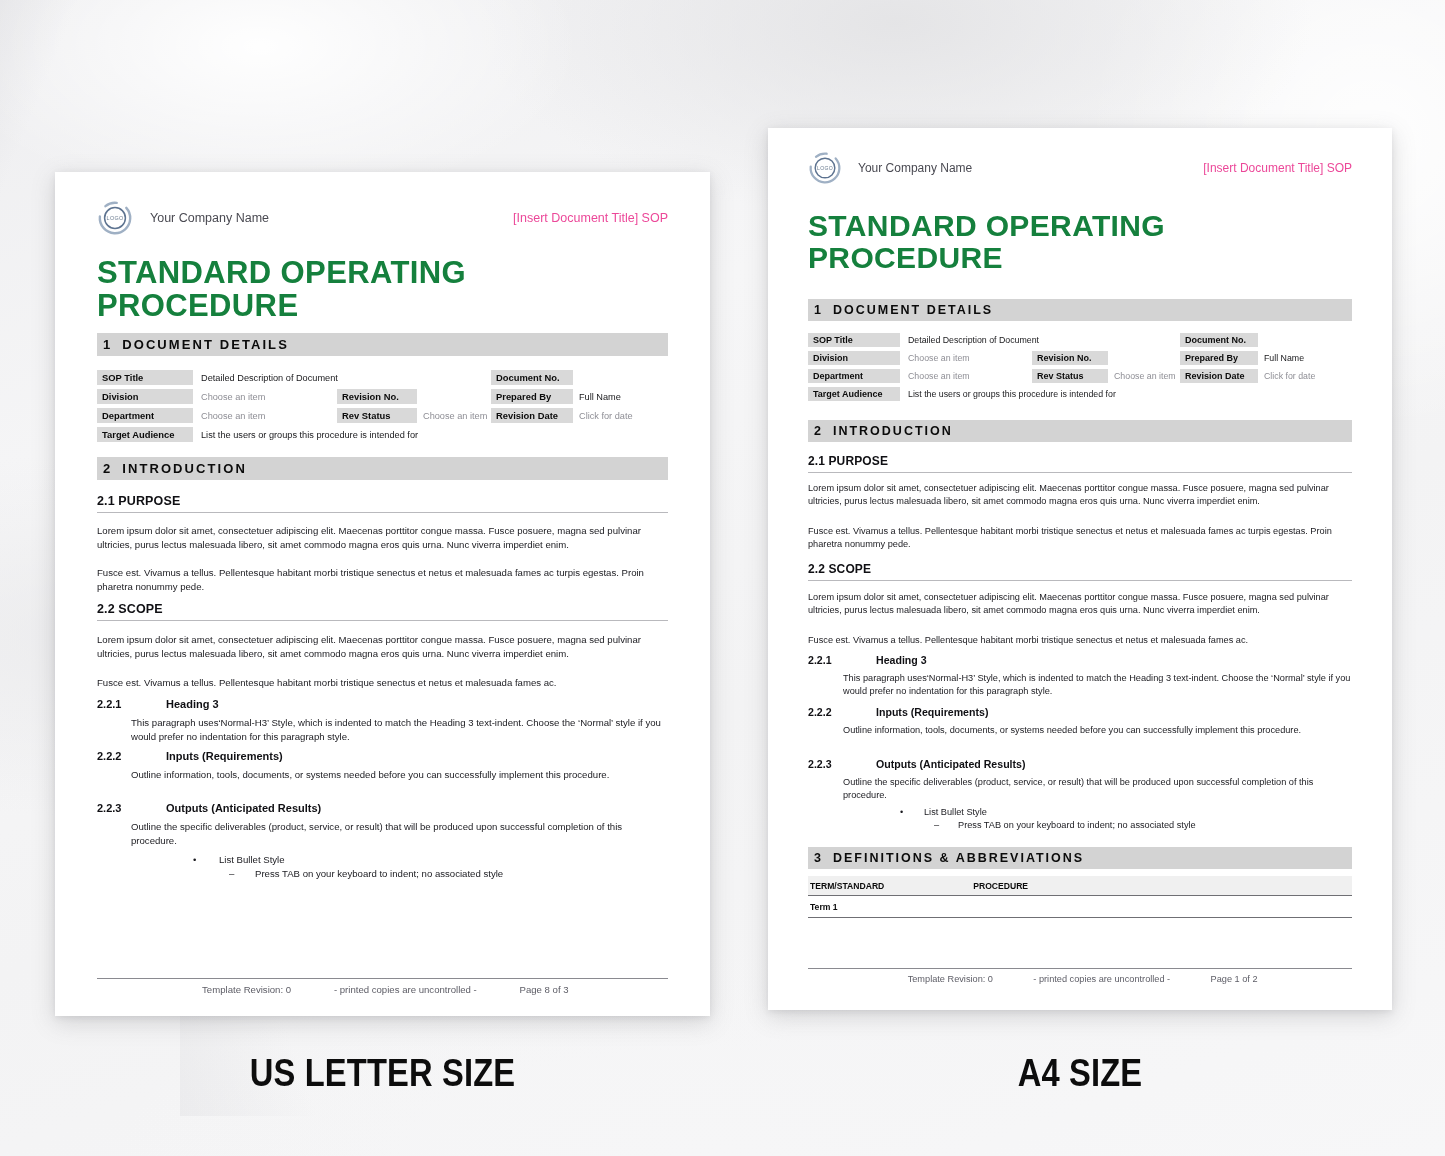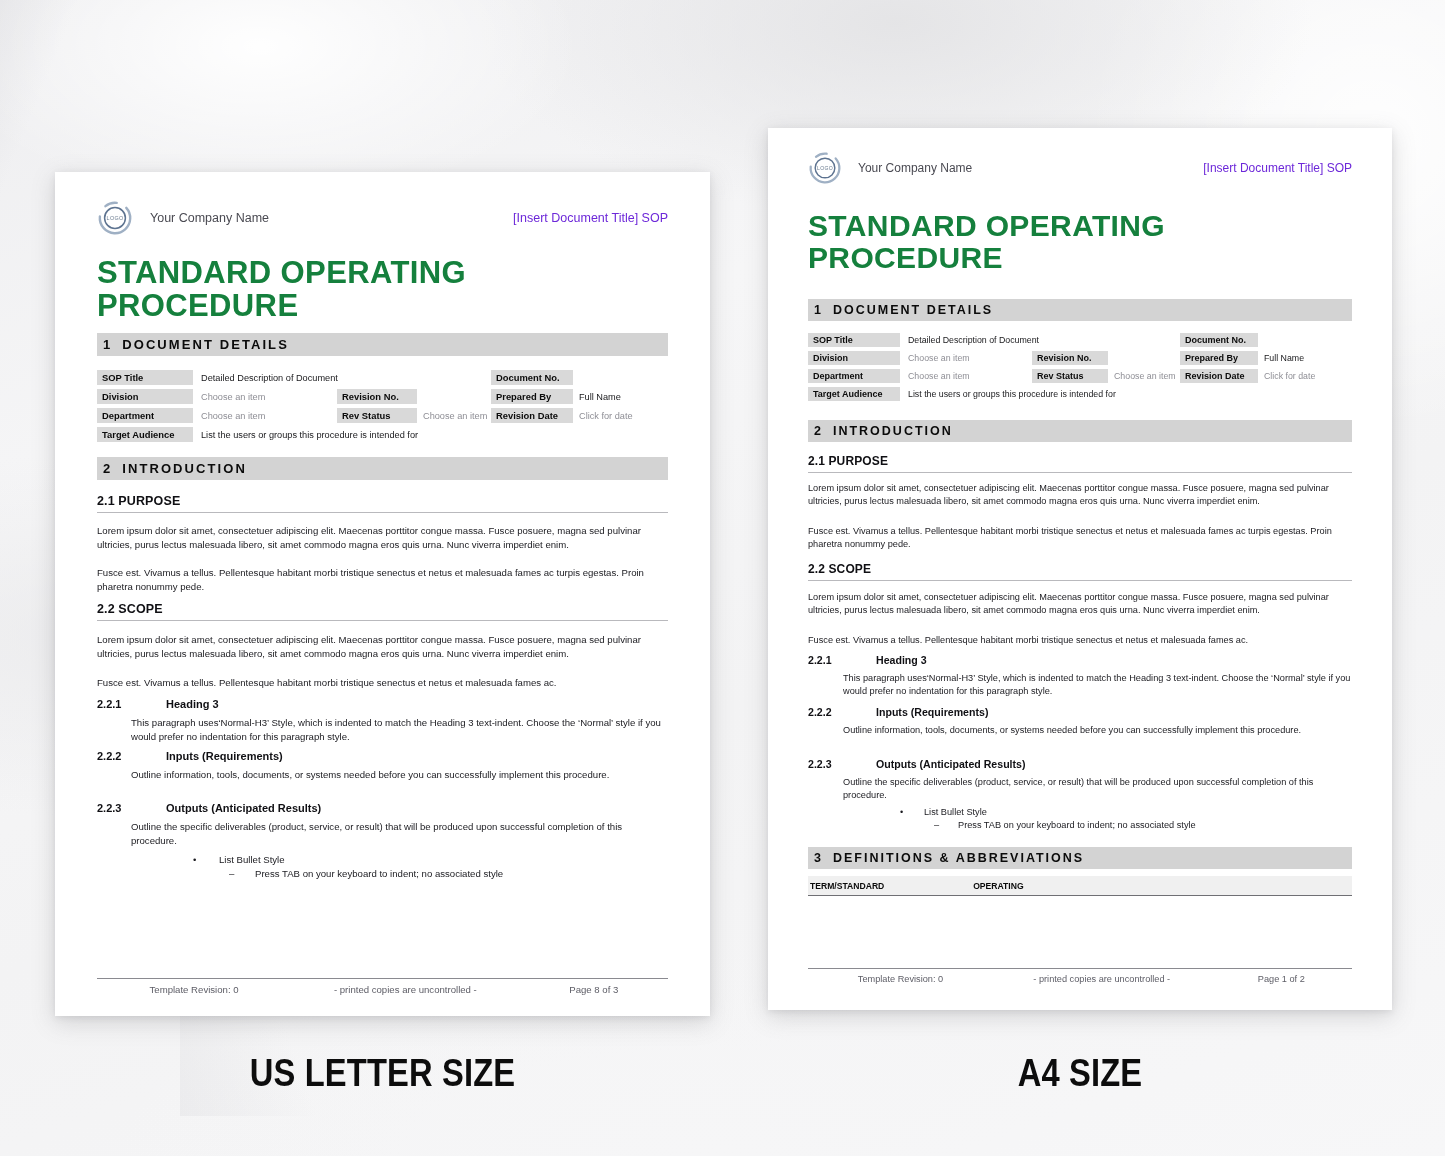--- a/index.html
+++ b/index.html
@@ -71,21 +71,21 @@
   .logo-mark {
     position: relative;
     flex: 0 0 auto;
   }
   .logo-mark svg { display: block; }
   .company-name {
     color: #4a4a52;
     white-space: nowrap;
   }
   .doc-title-right {
-    color: #6d28d9;
+    color: #ec4899;
     white-space: nowrap;
   }
 
   
   .big-title {
     font-weight: 700;
     color: #15803d;
     letter-spacing: 0.012em;
     line-height: 1.08;
     text-transform: uppercase;
@@ -188,23 +188,23 @@
   }
 
   
   .doc-footer {
     position: absolute;
     display: flex;
     align-items: flex-start;
     border-top: 1.5px solid #8a8a90;
     color: #5d5d66;
   }
-  .foot-left   { flex: 0 0 34%; text-align: center; }
+  .foot-left   { flex: 0 0 34%; text-align: right; }
   .foot-center { flex: 1 1 auto; text-align: center; }
-  .foot-right  { flex: 0 0 26%; text-align: center; }
+  .foot-right  { flex: 0 0 26%; text-align: left; }
 
   
   .caption {
     position: absolute;
     color: #0d0d0d;
     font-weight: 700;
     text-align: center;
     letter-spacing: 0.005em;
     font-family: "Liberation Sans Narrow", "Liberation Sans", sans-serif;
     transform: scaleX(0.86);
@@ -455,24 +455,28 @@
     <div class="section-band band-3">
       <span class="sec-num">3</span>
       <span class="sec-title">DEFINITIONS &amp; ABBREVIATIONS</span>
     </div>
 
     <div class="deftable-wrap">
       <table class="deftable">
         <thead>
           <tr>
             <th style="width:30%;">TERM/STANDARD</th>
-            <th style="width:70%;">OPERATING</th>
+            <th style="width:70%;">PROCEDURE</th>
           </tr>
         </thead>
         <tbody>
+          <tr>
+            <td>Term 1</td>
+            <td></td>
+          </tr>
         </tbody>
       </table>
     </div>
 
     <div class="doc-footer">
       <span class="foot-left">Template Revision: 0</span>
       <span class="foot-center">- printed copies are uncontrolled -</span>
       <span class="foot-right">Page 1 of 2</span>
     </div>
 

